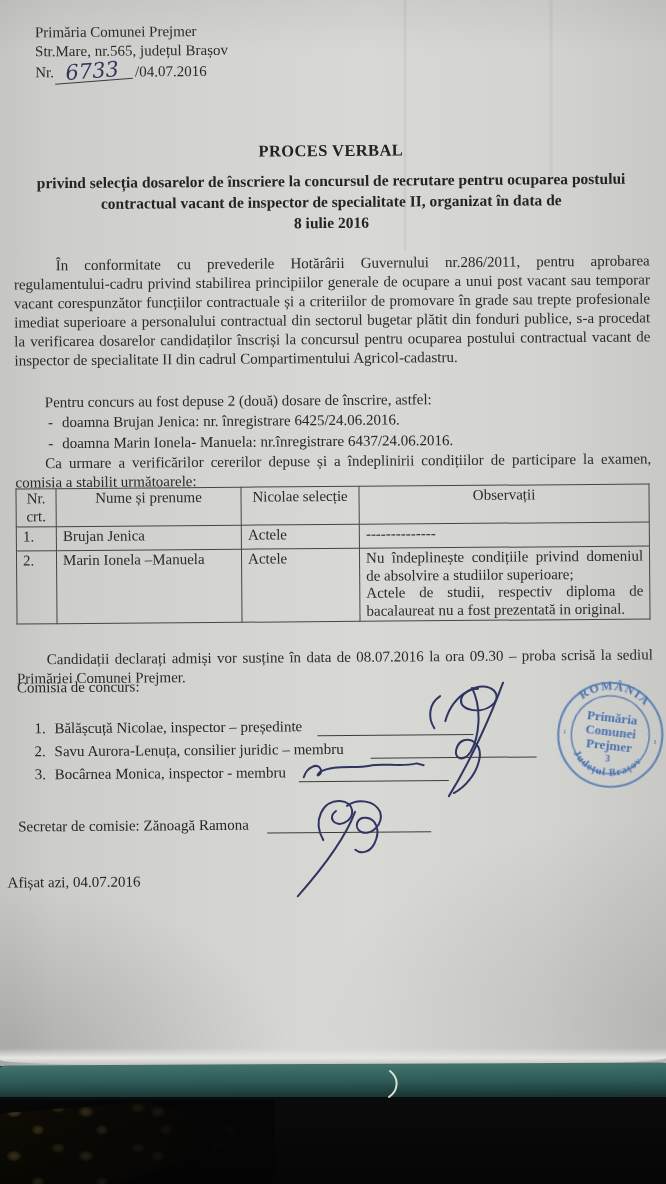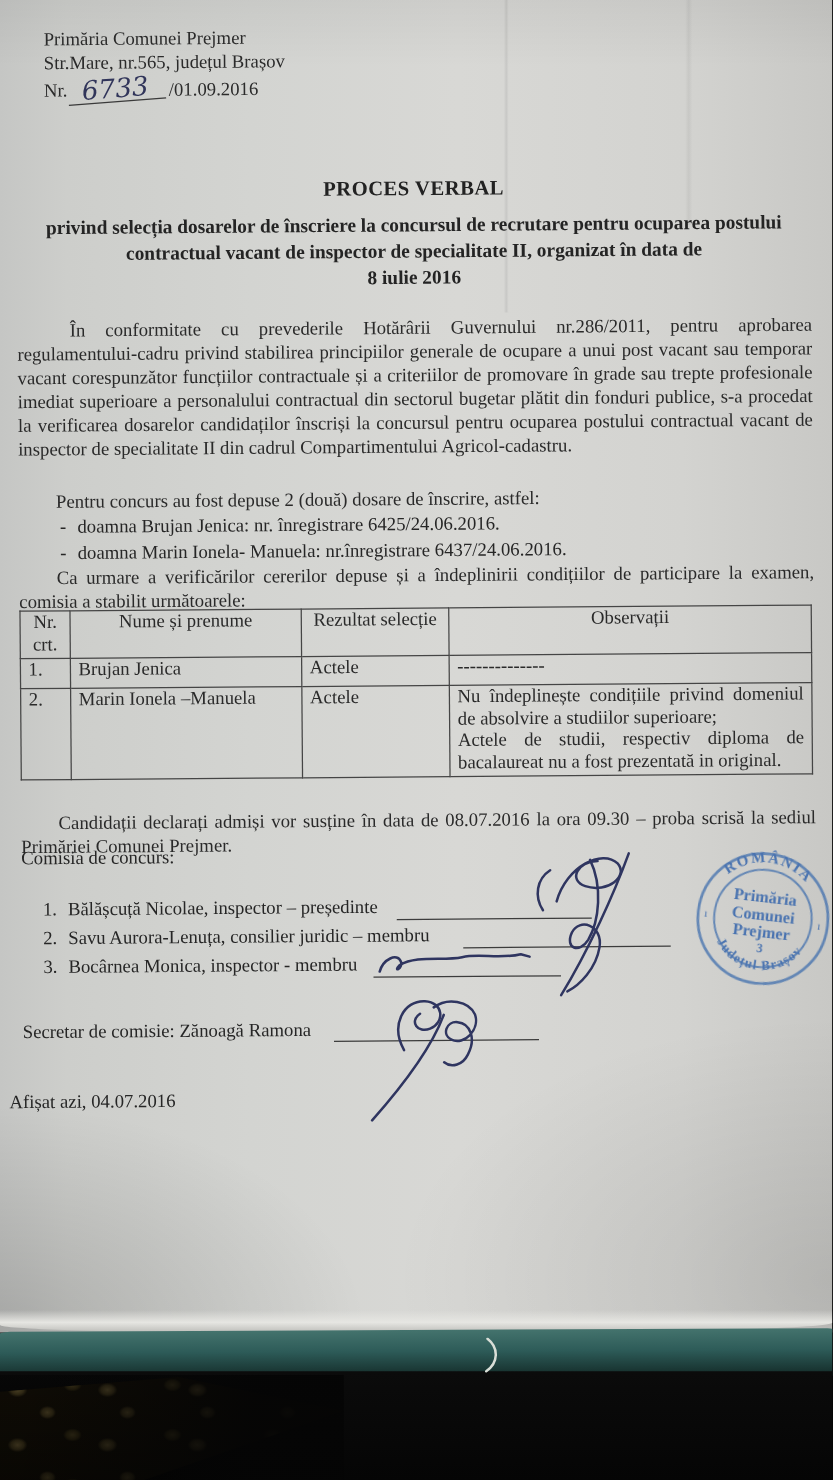--- a/index.html
+++ b/index.html
@@ -106,21 +106,21 @@
   <div class="fabric-shade"></div>
   <svg class="clip-glint" width="16" height="30">
     <path d="M4,1 C13,8 13,20 3,27" stroke="#d9ded7" stroke-width="2" fill="none" stroke-linecap="round"></path>
   </svg>
 
   <div class="content">
 
     <div class="abs letterhead">
       <div>Primăria Comunei Prejmer</div>
       <div>Str.Mare, nr.565, județul Brașov</div>
-      <div class="nr-line"><span>Nr.</span><span class="hand-number">6733</span><span>/01.09.2016</span></div>
+      <div class="nr-line"><span>Nr.</span><span class="hand-number">6733</span><span>/04.07.2016</span></div>
     </div>
 
     <div class="abs doc-title">PROCES VERBAL</div>
 
     <div class="abs subtitle">
       <div>privind selecția dosarelor de înscriere la concursul de recrutare pentru ocuparea postului</div>
       <div>contractual vacant de inspector de specialitate II, organizat în data de</div>
       <div>8 iulie 2016</div>
     </div>
 
@@ -137,21 +137,21 @@
       <colgroup>
           <col class="col-nr">
           <col class="col-name">
           <col class="col-res">
           <col class="col-obs">
         </colgroup>
       <tbody>
           <tr>
         <th>Nr. crt.</th>
         <th>Nume și prenume</th>
-        <th>Rezultat selecție</th>
+        <th>Nicolae selecție</th>
         <th>Observații</th>
       </tr>
       <tr class="row-short">
         <td>1.</td>
         <td>Brujan Jenica</td>
         <td>Actele</td>
         <td>--------------</td>
       </tr>
       <tr>
         <td>2.</td>

